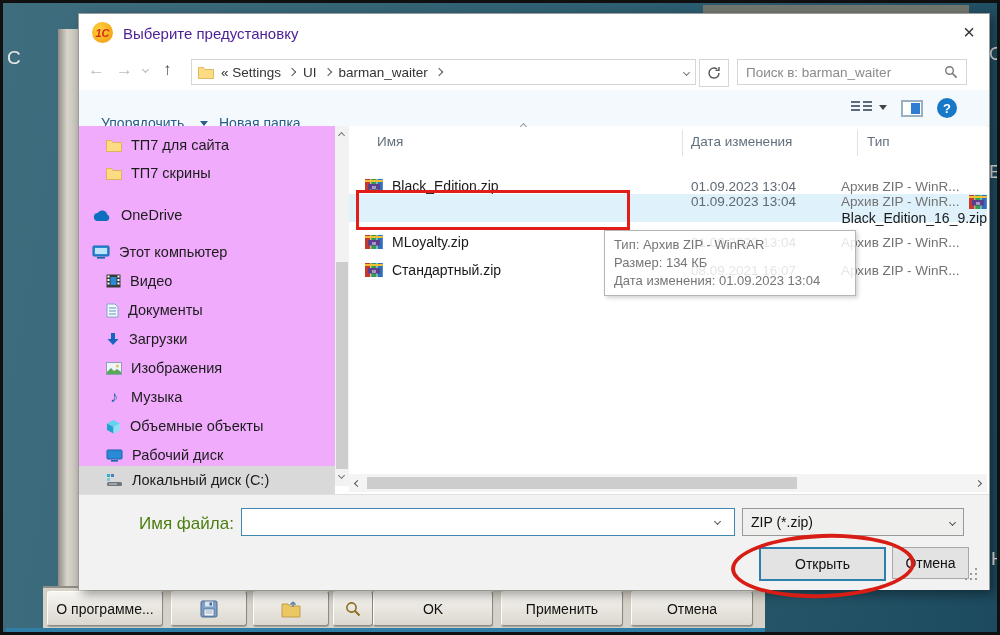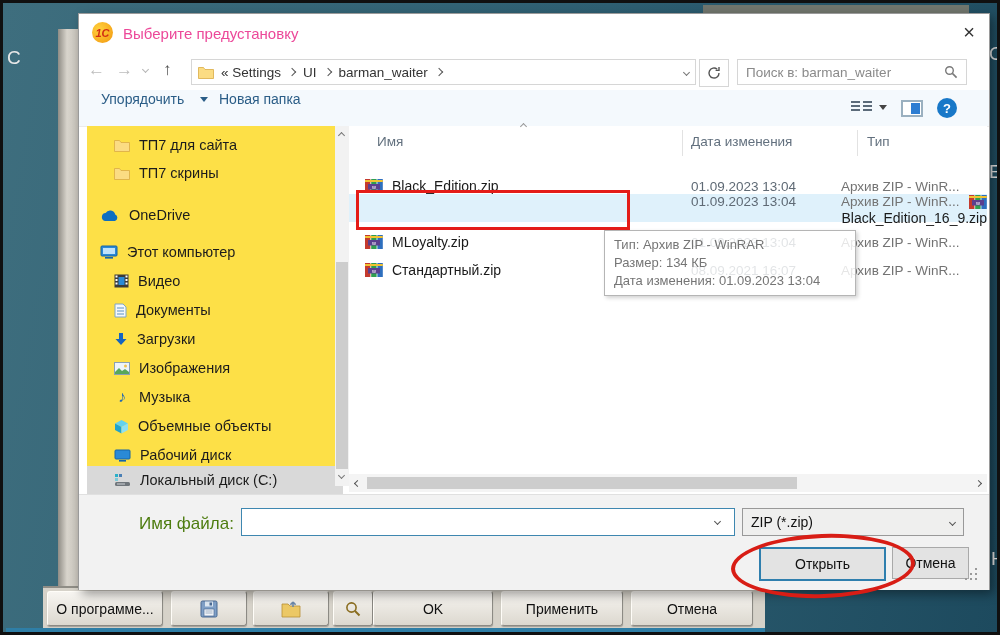--- a/index.html
+++ b/index.html
@@ -18,21 +18,21 @@
     border:1px solid;border-color:#fffdf8 #8c8a84 #8c8a84 #fffdf8;border-radius:3px;
     font-size:14px;color:#111;display:flex;align-items:center;justify-content:center;box-shadow:0 1px 1px rgba(0,0,0,.25);}
 
   
   .dialog{left:75px;top:10px;width:910px;height:575px;background:#fff;border:1px solid #9a9a9a;
     box-shadow:4px 4px 10px rgba(0,0,0,.4);}
   .titlebar{left:0;top:0;width:100%;height:38px;background:#fff;}
   .app-badge{left:13px;top:8px;width:21px;height:21px;border-radius:50%;
     background:radial-gradient(circle at 35% 35%,#ffd23e,#f6a81c 70%,#ef8d12);
     color:#d22d12;font-weight:bold;font-style:italic;font-size:11px;display:flex;align-items:center;justify-content:center;}
-  .title{left:44px;top:11px;font-size:15px;color:#ec4899;}
+  .title{left:44px;top:11px;font-size:15px;color:#4c1d95;}
   .close-btn{left:876px;top:5px;width:28px;height:26px;font-size:20px;color:#333;display:flex;align-items:center;justify-content:center;cursor:pointer;}
 
   
   .nav-arrow{font-size:17px;color:#bdbdbd;top:46px;}
   .nav-up{color:#4f4f4f;}
   .chev{display:inline-block;width:7px;height:7px;border-right:2px solid #666;border-bottom:2px solid #666;}
   .chev.down{transform:rotate(45deg);}
   .chev.up{transform:rotate(-135deg);}
   .chev.left{transform:rotate(135deg);}
   .chev.right{transform:rotate(-45deg);}
@@ -41,31 +41,31 @@
     display:flex;align-items:center;padding:0 6px;box-sizing:border-box;gap:7px;font-size:13.5px;color:#333;}
   .crumb-chev{width:5px;height:5px;border-width:1.6px;border-color:#555;margin:0 1px;}
   .crumb-box .spacer{flex:1;}
   .refresh-box{left:620px;top:45px;width:28px;height:26px;border:1px solid #d6d6d6;display:flex;align-items:center;justify-content:center;background:#fff;}
   .search-box{left:658px;top:45px;width:230px;height:26px;border:1px solid #d6d6d6;background:#fff;
     display:flex;align-items:center;padding:0 8px;box-sizing:border-box;font-size:13.5px;color:#8a8a8a;}
   .search-box .txt{flex:1;}
 
   
   .toolbar{left:0;top:76px;width:100%;height:36px;background:#f4f9fd;border-bottom:1px solid #ebebeb;}
-  .tool-link{top:77px;font-size:14px;color:#2a5d87;display:flex;align-items:center;gap:16px;}
+  .tool-link{top:101px;font-size:14px;color:#2a5d87;display:flex;align-items:center;gap:16px;}
   .caret{width:0;height:0;border-left:4px solid transparent;border-right:4px solid transparent;border-top:5px solid #2a5d87;display:inline-block;}
   .caret.dark{border-top-color:#444;}
   .viewbars span{display:block;width:9px;height:2px;background:#5b6b7a;margin:2px 0;}
   .viewbars span:nth-child(n){box-shadow:12px 0 0 #5b6b7a;}
   .pane-ico{width:22px;height:17px;border:2px solid #9ab0c0;box-sizing:border-box;background:#fff;position:relative;}
   .pane-ico::after{content:"";position:absolute;right:1px;top:1px;width:9px;height:11px;background:#2d7dd2;}
   .help-ico{width:20px;height:20px;border-radius:50%;background:#1878c8;color:#fff;font-weight:bold;font-size:13px;display:flex;align-items:center;justify-content:center;}
 
   
-  .sidebar{left:8px;top:112px;width:256px;height:368px;background:#fde047;}
+  .sidebar{left:0;top:112px;width:256px;height:368px;background:#f0abfc;}
   .sb-item{position:absolute;left:0;width:100%;height:26px;display:flex;align-items:center;box-sizing:border-box;font-size:14.5px;color:#1c1c1c;}
   .sb-item.sel{background:#d9d9d9;height:28px;}
   .sb-item .sb-lbl{margin-left:9px;white-space:nowrap;}
   .ind1{padding-left:13px;}
   .ind2{padding-left:27px;}
   .sb-scroll{left:256px;top:112px;width:14px;height:360px;background:#f2f2f2;}
   .sb-thumb{left:1px;top:136px;width:12px;height:207px;background:#cdcdcd;position:absolute;}
 
   
   .filearea{left:270px;top:112px;width:638px;height:368px;background:#fff;}

